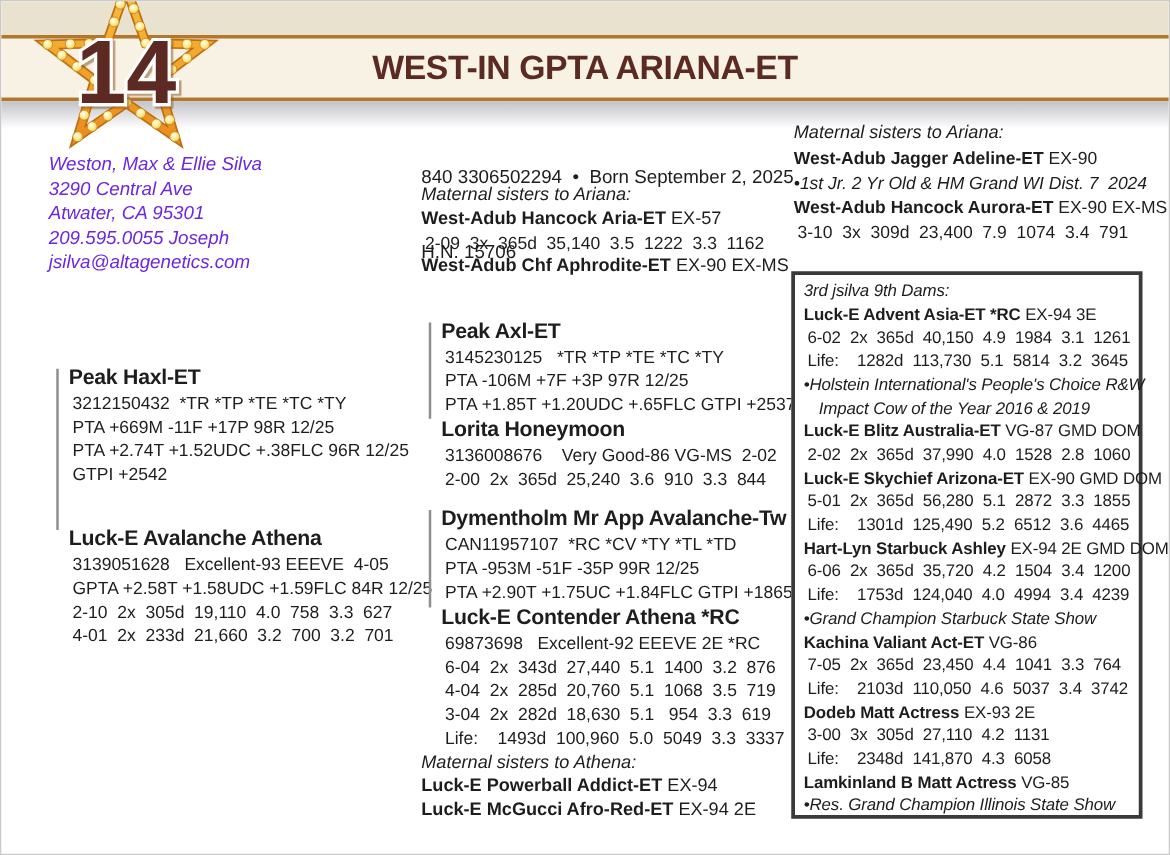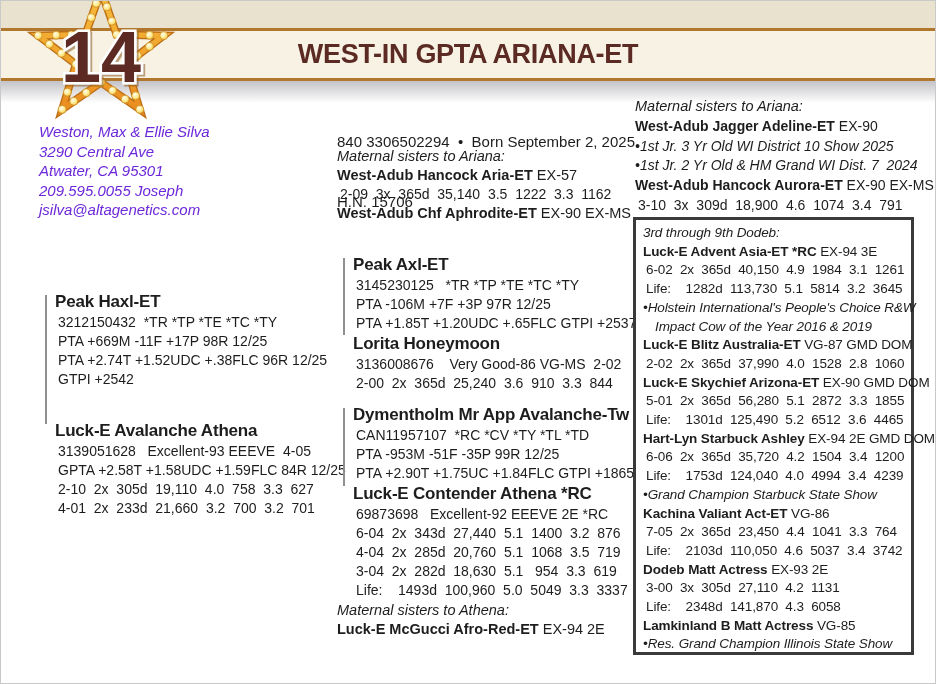--- a/index.html
+++ b/index.html
@@ -171,34 +171,34 @@
     <div class="ped-name">Luck-E Contender Athena *RC</div>
     <div class="ln">69873698   Excellent-92 EEEVE 2E *RC</div>
     <div class="ln">6-04  2x  343d  27,440  5.1  1400  3.2  876</div>
     <div class="ln">4-04  2x  285d  20,760  5.1  1068  3.5  719</div>
     <div class="ln">3-04  2x  282d  18,630  5.1   954  3.3  619</div>
     <div class="ln">Life:    1493d  100,960  5.0  5049  3.3  3337</div>
   </div>
 
   <div id="mid-sis2">
     <div class="lbl">Maternal sisters to Athena:</div>
+    <div class="nline"><span class="nm">Luck-E Powerball Addict-ET</span><span> EX-94</span></div>
     <div class="nline"><span class="nm">Luck-E McGucci Afro-Red-ET</span><span> EX-94 2E</span></div>
   </div>
 
   <div id="right-sis">
     <div class="lbl">Maternal sisters to Ariana:</div>
     <div class="nline"><span class="nm">West-Adub Jagger Adeline-ET</span><span> EX-90</span></div>
-    <div class="it">•1st Jr. 3 Yr Old WI District 10 Show 2025</div>
     <div class="it">•1st Jr. 2 Yr Old &amp; HM Grand WI Dist. 7  2024</div>
     <div class="nline"><span class="nm">West-Adub Hancock Aurora-ET</span><span> EX-90 EX-MS</span></div>
-    <div class="ln">3-10  3x  309d  18,900  4.6  1074  3.4  791</div>
+    <div class="ln">3-10  3x  309d  23,400  7.9  1074  3.4  791</div>
   </div>
 
   <div id="dams-box">
-    <div class="bx it">3rd through 9th Dodeb:</div>
+    <div class="bx it">3rd jsilva 9th Dams:</div>
     <div class="bx"><span class="nm">Luck-E Advent Asia-ET *RC</span><span> EX-94 3E</span></div>
     <div class="bx d">6-02  2x  365d  40,150  4.9  1984  3.1  1261</div>
     <div class="bx d">Life:    1282d  113,730  5.1  5814  3.2  3645</div>
     <div class="bx it">•Holstein International's People's Choice R&amp;W</div>
     <div class="bx it indent">Impact Cow of the Year 2016 &amp; 2019</div>
     <div class="bx"><span class="nm">Luck-E Blitz Australia-ET</span><span> VG-87 GMD DOM</span></div>
     <div class="bx d">2-02  2x  365d  37,990  4.0  1528  2.8  1060</div>
     <div class="bx"><span class="nm">Luck-E Skychief Arizona-ET</span><span> EX-90 GMD DOM</span></div>
     <div class="bx d">5-01  2x  365d  56,280  5.1  2872  3.3  1855</div>
     <div class="bx d">Life:    1301d  125,490  5.2  6512  3.6  4465</div>

